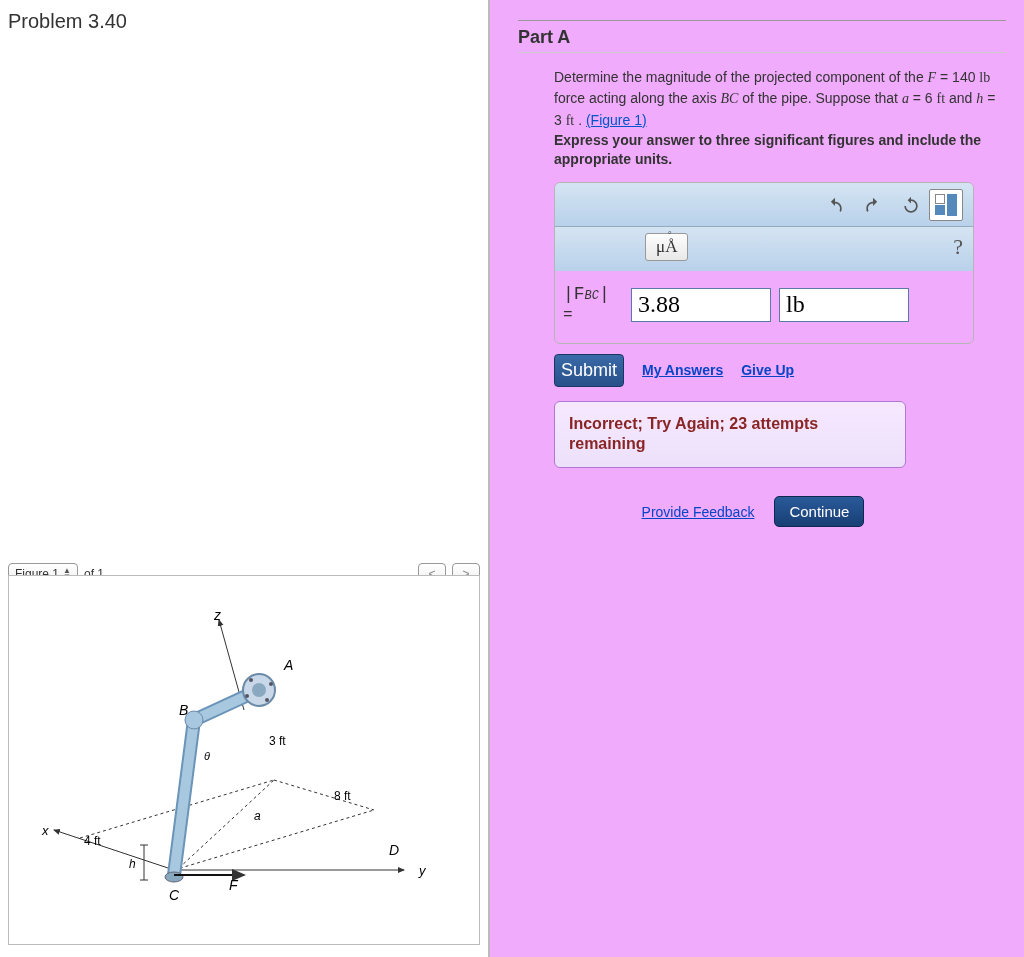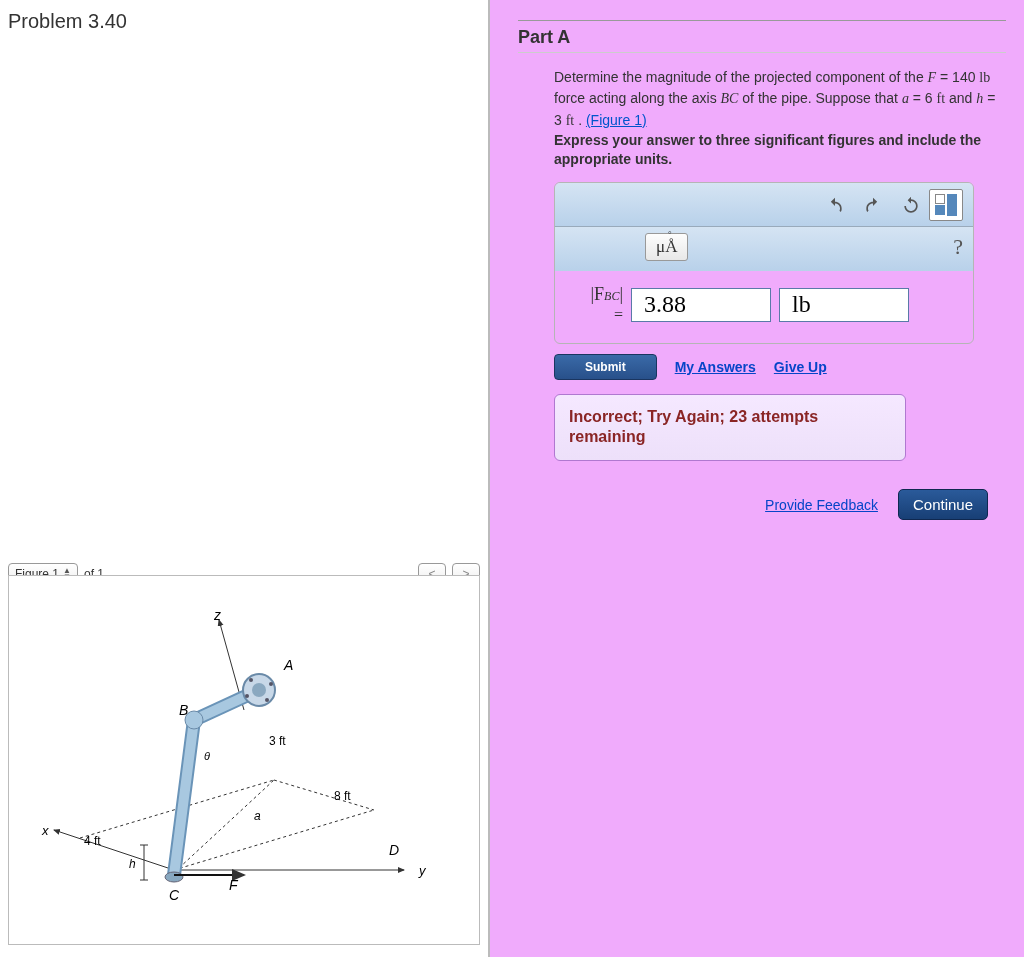--- a/index.html
+++ b/index.html
@@ -30,31 +30,31 @@
   .toolbar { background: linear-gradient(#d5e4f3,#b8d1ea); border-bottom:1px solid #9ab; padding: 8px 10px 6px 90px; display:flex; gap:10px; align-items:center; justify-content:flex-end; height:44px;}
   .tool-btn { width:28px; height:28px; display:flex; align-items:center; justify-content:center; color:#555; cursor:pointer; border-radius:3px;}
   .tool-template { position:absolute; margin-left:-320px; margin-top:-2px; background:#fff; border:1px solid #888; padding:4px 5px; display:flex; gap:2px; border-radius:2px;}
   .tpl-box { width:10px; height:10px; border:1px solid #888;}
   .tpl-box.filled { background:#5588bb; border-color:#5588bb;}
   .tpl-wrap{display:flex; flex-direction:column; gap:1px;}
   .units-bar { background: linear-gradient(#d5e4f3,#b8d1ea); padding: 6px 10px 10px 90px; display:flex; justify-content:space-between; align-items:center;}
   .units-btn { background:linear-gradient(#fdfdfd,#e8e8e8); border:1px solid #999; border-radius:3px; padding:3px 10px; font-family:'Times New Roman',serif; font-size:17px; cursor:pointer;}
   .help-q { font-family:'Times New Roman',serif; font-size:22px; color:#555; cursor:pointer;}
   .answer-row { padding: 14px 8px 18px 8px; display:flex; align-items:center; gap:8px;}
-  .f-label { font-family:Liberation Serif, serif; font-size:18px; text-align:right; line-height:1.1; width:60px;}
+  .f-label { font-family:Liberation Mono, monospace; font-size:18px; text-align:left; line-height:1.1; width:60px;}
   .f-label .sub { font-size:12px; font-style:italic;}
-  .ans-input { font-family:'Times New Roman',serif; font-size:24px; padding:2px 12px; border:1px solid #5a7aa8; height:34px;}
+  .ans-input { font-family:'Times New Roman',serif; font-size:24px; padding:2px 6px; border:1px solid #5a7aa8; height:34px;}
   .ans-val { width:140px;}
   .ans-unit { width:130px;}
   .submit-row { margin-top:10px; display:flex; align-items:center; gap:18px;}
-  .submit-btn { background: linear-gradient(#3a6aa8,#28508a); color:#fff; border:1px solid #1a3560; border-radius:4px; padding:5px 30px; font-weight:bold; font-size:12px; cursor:pointer;}
+  .submit-btn { background: linear-gradient(#3a6aa8,#28508a); color:#fff; border:1px solid #1a3560; border-radius:4px; padding:5px 6px; font-weight:normal; font-size:18px; cursor:pointer;}
   .link { color:#0645c8; text-decoration:underline; font-weight:bold; cursor:pointer; font-size:14px;}
   .feedback-box { margin-top:14px; border:1px solid #b078d0; background: linear-gradient(#f5e8ff,#ede0fa); border-radius:6px; padding:12px 14px; width:352px;}
   .feedback-text { color:#8a2525; font-weight:bold; font-size:16px; line-height:1.3;}
-  .bottom-row { margin-top:28px; display:flex; justify-content:flex-end; align-items:center; gap:20px; width:470px;}
+  .bottom-row { margin-top:28px; display:flex; justify-content:center; align-items:center; gap:20px; width:470px;}
   .provide-link { color:#0645c8; text-decoration:underline; cursor:pointer;}
   .continue-btn { background: linear-gradient(#2a5a9a,#183f75); color:#fff; border:1px solid #0f2850; border-radius:5px; padding:6px 14px; font-size:15px; cursor:pointer;}
   .icon-svg { width:20px; height:20px;}
 </style>
 </head>
 <body>
 
 <div class="container">
   <div class="left-pane">
     <div class="problem-title">Problem 3.40</div>

